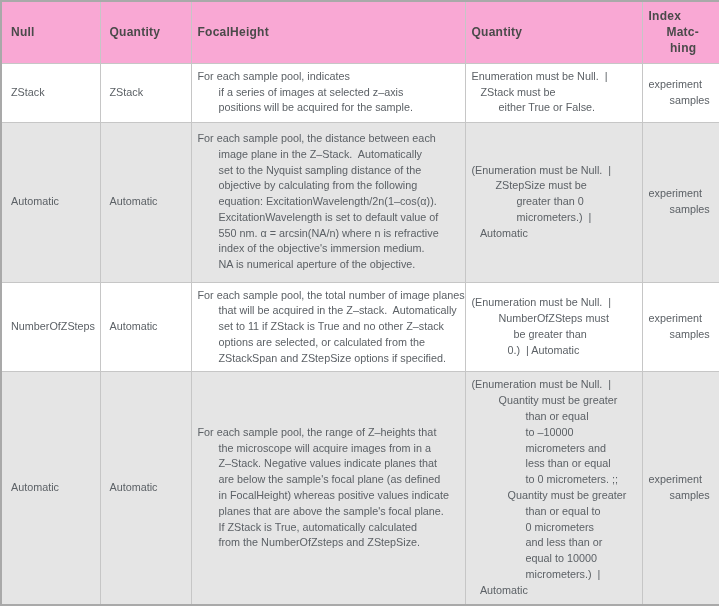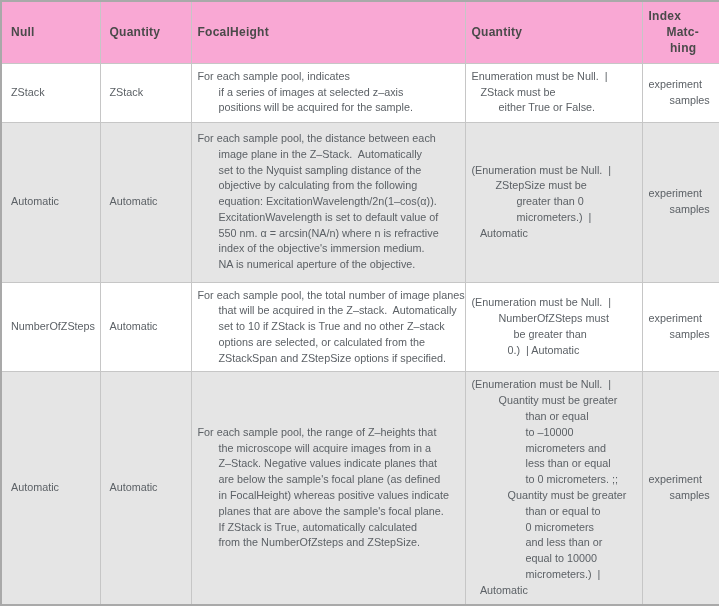--- a/index.html
+++ b/index.html
@@ -119,21 +119,21 @@
                micrometers.)  |
    Automatic</td>
         <td class="index-cell">experiment
        samples</td>
       </tr>
       <tr class="r3">
         <td class="name-cell">NumberOfZSteps</td>
         <td class="default-cell">Automatic</td>
         <td class="desc-cell">For each sample pool, the total number of image planes
        that will be acquired in the Z–stack.  Automatically
-       set to 10 if ZStack is True and no other Z–stack
+       set to 11 if ZStack is True and no other Z–stack
        options are selected, or calculated from the
        ZStackSpan and ZStepSize options if specified.</td>
         <td class="pattern-cell">(Enumeration must be Null.  |
          NumberOfZSteps must
               be greater than
             0.)  | Automatic</td>
         <td class="index-cell">experiment
        samples</td>
       </tr>
       <tr class="r4 shaded">

